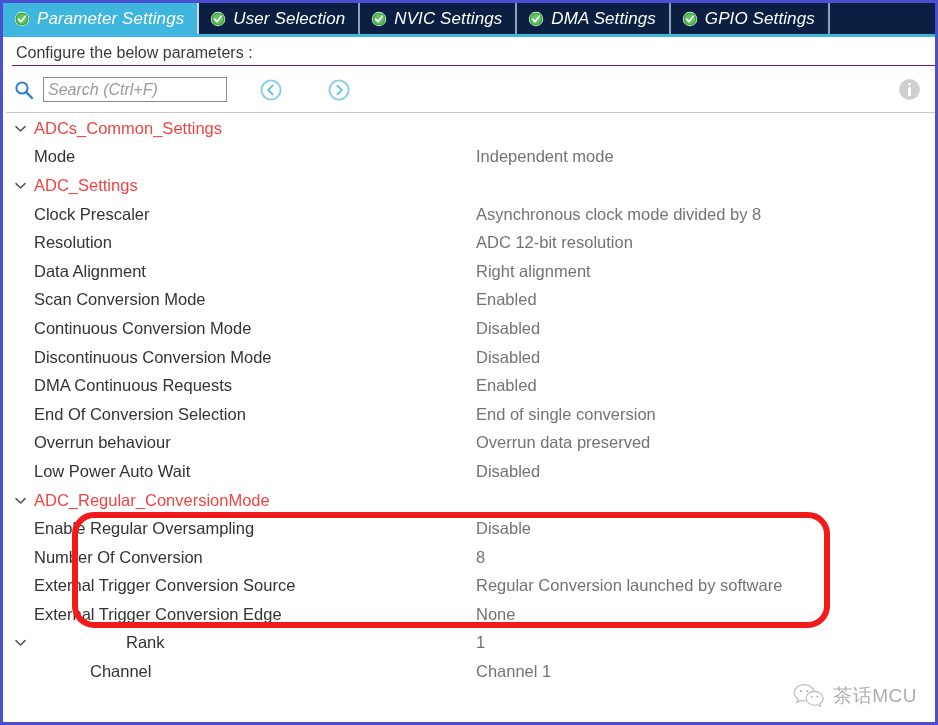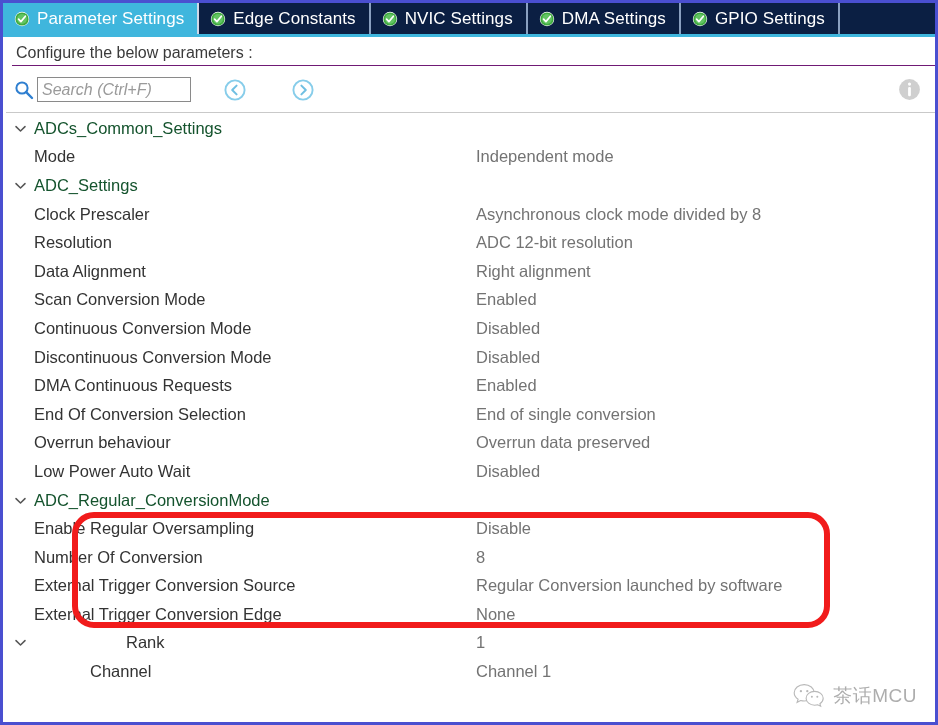--- a/index.html
+++ b/index.html
@@ -38,20 +38,21 @@
     align-items: center;
     gap: 7px;
     padding: 0 13px 0 11px;
     color: #ffffff;
     font-size: 17px;
     white-space: nowrap;
     background: #0b1f43;
     border-right: 2px solid #8aa0c0;
     box-sizing: border-box;
     letter-spacing: 0.1px;
+    font-style: italic;
   }
   .tab.active {
     background: #3fb6dd;
     border-right: 2px solid #cfd8e8;
   }
   .tab-check {
     width: 16px; height: 16px;
     flex: 0 0 16px;
     display: block;
   }
@@ -83,22 +84,22 @@
     align-items: center;
     box-sizing: border-box;
     border-bottom: 1px solid #c9c9c9;
   }
   .search-icon {
     width: 22px; height: 22px;
     margin-left: 7px;
     flex: 0 0 22px;
   }
   .search-box {
-    margin-left: 2px;
-    width: 154px;
+    margin-left: 8px;
+    width: 184px;
     height: 25px;
     border: 1px solid #8a8a8a;
     background: #ffffff;
     display: flex;
     align-items: center;
     box-sizing: border-box;
   }
   .search-box input {
     border: none;
     outline: none;
@@ -155,21 +156,21 @@
   .chev {
     width: 15px; height: 15px;
     display: block;
   }
   .label {
     font-size: 16.5px;
     color: #333333;
     white-space: nowrap;
   }
   .row.group .label {
-    color: #14532d;
+    color: #ef4444;
   }
   .label.ind-0 { margin-left: 0px; }
   .label.ind-1 { }
   .label.ind-2 { margin-left: 92px; }
   .label.ind-3 { margin-left: 56px; }
   .value {
     position: absolute;
     left: 470px;
     font-size: 16.5px;
     color: #737373;
@@ -224,21 +225,21 @@
       </svg>
       <span>Parameter Settings</span>
     </div>
     <div class="tab">
       <svg class="tab-check" viewBox="0 0 16 16">
         <circle cx="8" cy="8" r="7.2" fill="#ffffff"></circle>
         <circle cx="8" cy="8" r="6.6" fill="#3faa3f"></circle>
         <circle cx="8" cy="8" r="5" fill="#62c462"></circle>
         <path d="M4.6 8.2 L6.9 10.6 L11.4 5.2" stroke="#ffffff" stroke-width="1.7" fill="none" stroke-linecap="round" stroke-linejoin="round"></path>
       </svg>
-      <span>Edge Constants</span>
+      <span>User Selection</span>
     </div>
     <div class="tab">
       <svg class="tab-check" viewBox="0 0 16 16">
         <circle cx="8" cy="8" r="7.2" fill="#ffffff"></circle>
         <circle cx="8" cy="8" r="6.6" fill="#3faa3f"></circle>
         <circle cx="8" cy="8" r="5" fill="#62c462"></circle>
         <path d="M4.6 8.2 L6.9 10.6 L11.4 5.2" stroke="#ffffff" stroke-width="1.7" fill="none" stroke-linecap="round" stroke-linejoin="round"></path>
       </svg>
       <span>NVIC Settings</span>
     </div>

